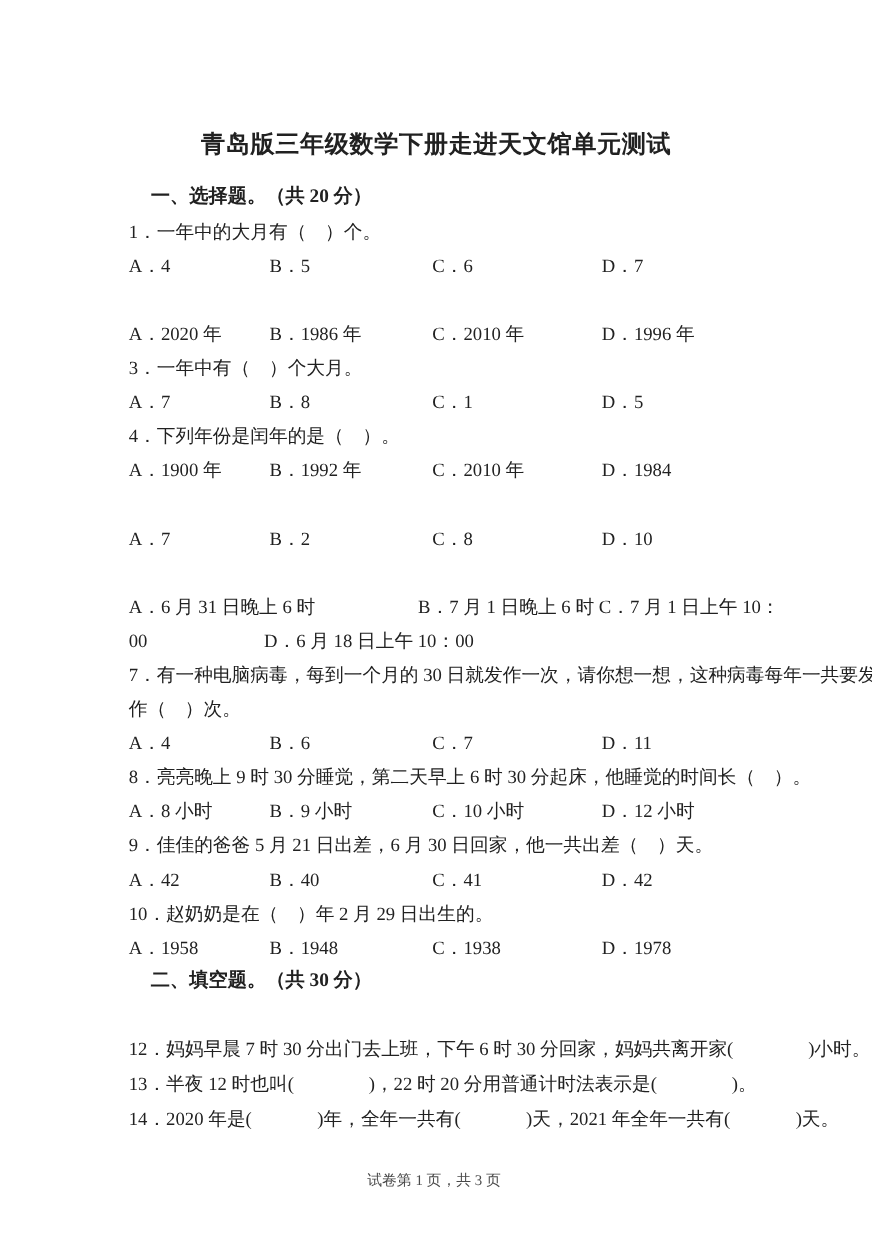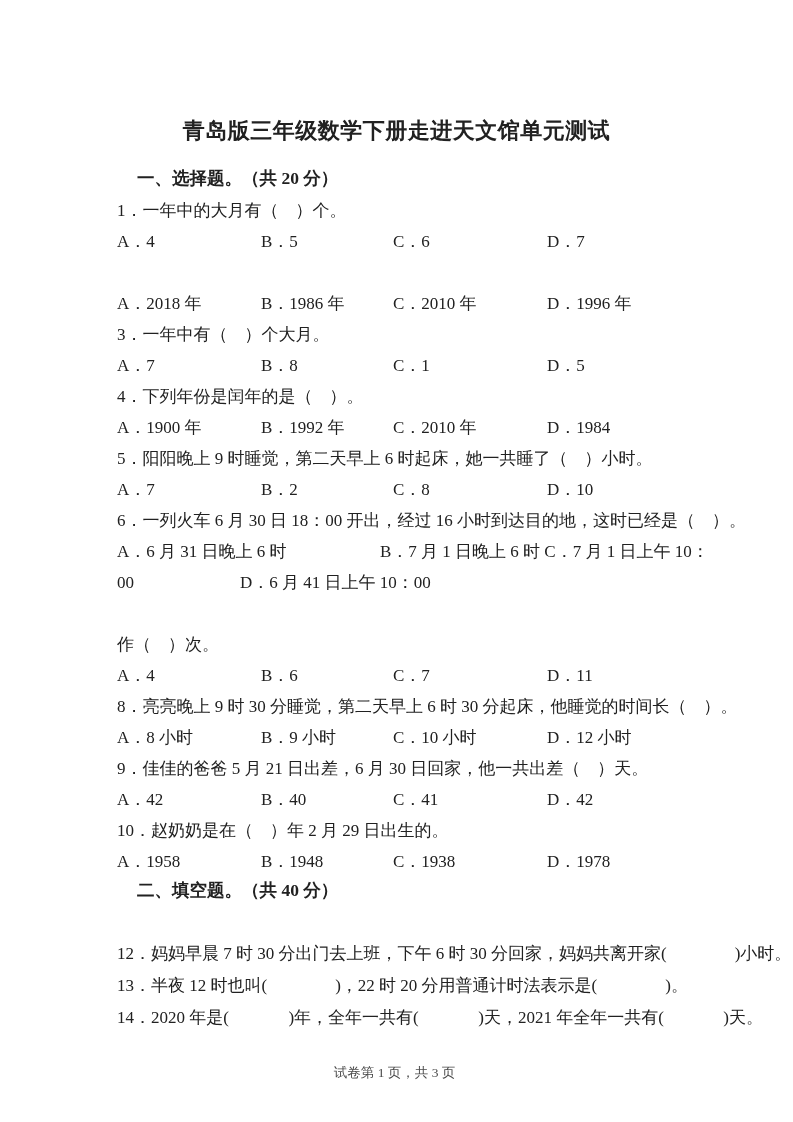--- a/index.html
+++ b/index.html
@@ -27,21 +27,21 @@
     position: absolute; left: 117px; width: 562px;
     font-size: 17px; line-height: 22px;
     white-space: nowrap;
   }
   .sec-heading {
     font-size: 17.5px; font-weight: bold; margin-left: 20px;
   }
   .opt-row { height: 22px; }
   .opt-row .opt { position: absolute; top: 0; }
   .cA { left: 0; }
-  .cB { left: 144px; font-family: Liberation Serif, serif; }
+  .cB { left: 128px; font-family: Liberation Serif, serif; }
   .cC { left: 276px; }
   .cD { left: 430px; }
   .q6-bc { left: 263px; }
   .q6-d  { left: 123px; }
   .footer {
     position: absolute; top: 1064px; left: 0; width: 789px;
     text-align: center;
     font-size: 13.5px; color: #4a4a4a;
     white-space: nowrap;
   }
@@ -57,21 +57,21 @@
 
   <div class="line" style="top:200px">1．一年中的大月有（　）个。</div>
   <div class="line opt-row" style="top:231px">
     <span class="opt cA">A．4</span>
     <span class="opt cB">B．5</span>
     <span class="opt cC">C．6</span>
     <span class="opt cD">D．7</span>
   </div>
 
   <div class="line opt-row" style="top:293px">
-    <span class="opt cA">A．2018 年</span>
+    <span class="opt cA">A．2020 年</span>
     <span class="opt cB">B．1986 年</span>
     <span class="opt cC">C．2010 年</span>
     <span class="opt cD">D．1996 年</span>
   </div>
 
   <div class="line" style="top:324px">3．一年中有（　）个大月。</div>
   <div class="line opt-row" style="top:355px">
     <span class="opt cA">A．7</span>
     <span class="opt cB">B．8</span>
     <span class="opt cC">C．1</span>
@@ -79,38 +79,37 @@
   </div>
 
   <div class="line" style="top:386px">4．下列年份是闰年的是（　）。</div>
   <div class="line opt-row" style="top:417px">
     <span class="opt cA">A．1900 年</span>
     <span class="opt cB">B．1992 年</span>
     <span class="opt cC">C．2010 年</span>
     <span class="opt cD">D．1984</span>
   </div>
 
-  <div class="line" style="top:448px">5．阳阳晚上 9 时睡觉，第二天早上 6 时起床，她一共睡了（　）小时。</div>
   <div class="line opt-row" style="top:479px">
     <span class="opt cA">A．7</span>
     <span class="opt cB">B．2</span>
     <span class="opt cC">C．8</span>
     <span class="opt cD">D．10</span>
   </div>
 
-  <div class="line" style="top:510px">6．一列火车 6 月 30 日 18：00 开出，经过 16 小时到达目的地，这时已经是（　）。</div>
   <div class="line opt-row" style="top:541px">
     <span class="opt cA">A．6 月 31 日晚上 6 时</span>
     <span class="opt q6-bc">B．7 月 1 日晚上 6 时  C．7 月 1 日上午 10：</span>
   </div>
   <div class="line opt-row" style="top:572px">
     <span class="opt cA">00</span>
-    <span class="opt q6-d">D．6 月 41 日上午 10：00</span>
+    <span class="opt q6-d">D．6 月 18 日上午 10：00</span>
   </div>
 
+  <div class="line" style="top:603px">7．有一种电脑病毒，每到一个月的 30 日就发作一次，请你想一想，这种病毒每年一共要发</div>
   <div class="line" style="top:634px">作（　）次。</div>
   <div class="line opt-row" style="top:665px">
     <span class="opt cA">A．4</span>
     <span class="opt cB">B．6</span>
     <span class="opt cC">C．7</span>
     <span class="opt cD">D．11</span>
   </div>
 
   <div class="line" style="top:696px">8．亮亮晚上 9 时 30 分睡觉，第二天早上 6 时 30 分起床，他睡觉的时间长（　）。</div>
   <div class="line opt-row" style="top:727px">
@@ -129,20 +128,20 @@
   </div>
 
   <div class="line" style="top:820px">10．赵奶奶是在（　）年 2 月 29 日出生的。</div>
   <div class="line opt-row" style="top:851px">
     <span class="opt cA">A．1958</span>
     <span class="opt cB">B．1948</span>
     <span class="opt cC">C．1938</span>
     <span class="opt cD">D．1978</span>
   </div>
 
-  <div class="line sec-heading" style="top:879px">二、填空题。（共 40 分）</div>
+  <div class="line sec-heading" style="top:879px">二、填空题。（共 30 分）</div>
   <div class="line" style="top:943px">12．妈妈早晨 7 时 30 分出门去上班，下午 6 时 30 分回家，妈妈共离开家(&nbsp;&nbsp;&nbsp;&nbsp;&nbsp;&nbsp;&nbsp;&nbsp;&nbsp;&nbsp;&nbsp;&nbsp;&nbsp;&nbsp;&nbsp;&nbsp;)小时。</div>
   <div class="line" style="top:975px">13．半夜 12 时也叫(&nbsp;&nbsp;&nbsp;&nbsp;&nbsp;&nbsp;&nbsp;&nbsp;&nbsp;&nbsp;&nbsp;&nbsp;&nbsp;&nbsp;&nbsp;&nbsp;)，22 时 20 分用普通计时法表示是(&nbsp;&nbsp;&nbsp;&nbsp;&nbsp;&nbsp;&nbsp;&nbsp;&nbsp;&nbsp;&nbsp;&nbsp;&nbsp;&nbsp;&nbsp;&nbsp;)。</div>
   <div class="line" style="top:1007px">14．2020 年是(&nbsp;&nbsp;&nbsp;&nbsp;&nbsp;&nbsp;&nbsp;&nbsp;&nbsp;&nbsp;&nbsp;&nbsp;&nbsp;&nbsp;)年，全年一共有(&nbsp;&nbsp;&nbsp;&nbsp;&nbsp;&nbsp;&nbsp;&nbsp;&nbsp;&nbsp;&nbsp;&nbsp;&nbsp;&nbsp;)天，2021 年全年一共有(&nbsp;&nbsp;&nbsp;&nbsp;&nbsp;&nbsp;&nbsp;&nbsp;&nbsp;&nbsp;&nbsp;&nbsp;&nbsp;&nbsp;)天。</div>
 
   <div class="footer">试卷第 1 页，共 3 页</div>
 
 </div>
 
 </body></html>

